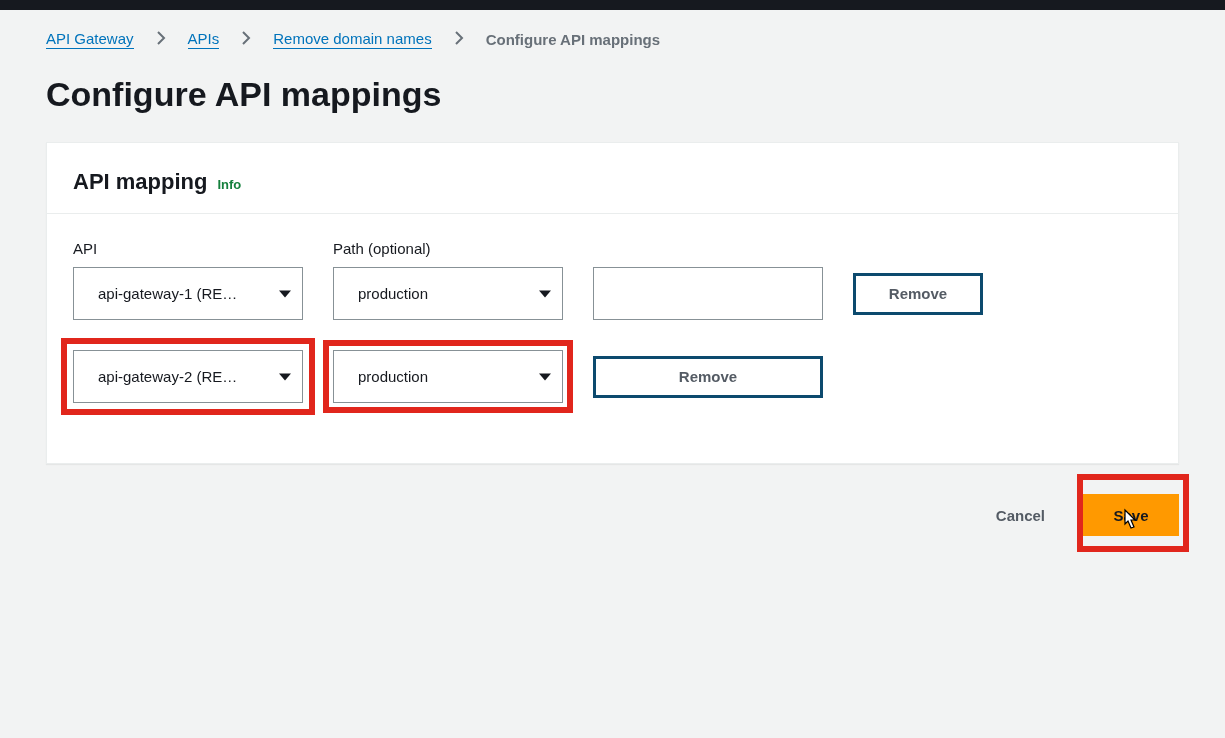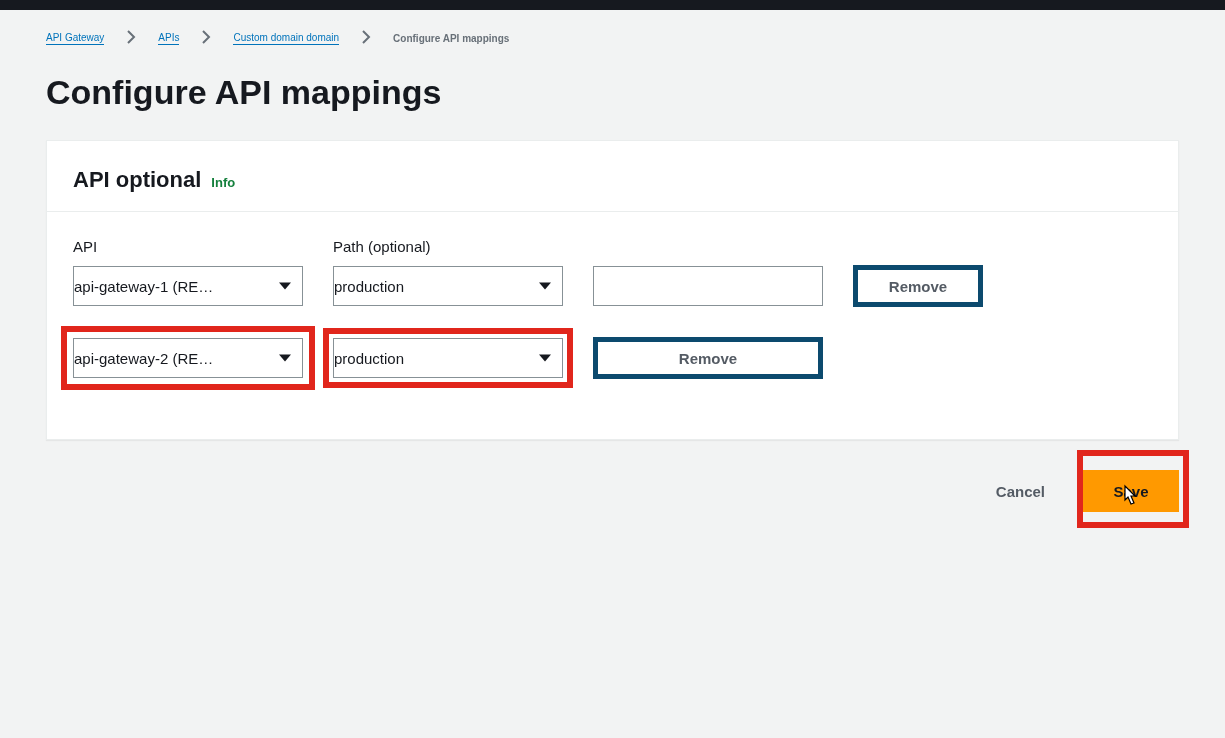--- a/index.html
+++ b/index.html
@@ -15,21 +15,21 @@
     width: 100%;
   }
   .page {
     padding: 20px 46px 40px 46px;
   }
   .breadcrumb {
     display: flex;
     align-items: center;
     gap: 22px;
     margin-bottom: 26px;
-    font-size: 10px;
+    font-size: 15px;
   }
   .breadcrumb a {
     color: #0073bb;
     text-decoration: none;
     border-bottom: 1px solid #0073bb;
     padding-bottom: 1px;
   }
   .breadcrumb .sep {
     color: #687078;
     font-size: 14px;
@@ -76,27 +76,27 @@
     gap: 30px;
     align-items: center;
   }
   .row-headers {
     margin-bottom: 10px;
     font-size: 15px;
     color: #16191f;
   }
   .row { margin-bottom: 30px; position: relative; }
   .select, .textinput {
-    height: 40px;
+    height: 53px;
     border: 1px solid #879196;
     background: #fff;
     position: relative;
     display: flex;
     align-items: center;
-    padding: 0 0;
+    padding: 0 24px;
     font-size: 15px;
     cursor: pointer;
   }
   .select .caret {
     position: absolute;
     right: 10px;
     top: 50%;
     transform: translateY(-50%);
   }
   .select .txt {
@@ -110,21 +110,21 @@
     outline: none;
     width: 100%;
     height: 100%;
     font-size: 15px;
     background: transparent;
   }
   .btn {
     height: 42px;
     padding: 0 20px;
     background: #fff;
-    border: 5px solid #0c4a6e;
+    border: 3px solid #0c4a6e;
     font-size: 15px;
     font-weight: 600;
     color: #545b64;
     cursor: pointer;
     display: inline-flex;
     align-items: center;
     justify-content: center;
   }
   .btn.primary {
     background: #ff9900;
@@ -176,34 +176,34 @@
       <svg width="10" height="14" viewBox="0 0 10 14">
           <path d="M2 1 L8 7 L2 13" stroke="#687078" stroke-width="2" fill="none"></path>
         </svg>
     </span>
     <a href="#">APIs</a>
     <span class="sep">
       <svg width="10" height="14" viewBox="0 0 10 14">
           <path d="M2 1 L8 7 L2 13" stroke="#687078" stroke-width="2" fill="none"></path>
         </svg>
     </span>
-    <a href="#">Custom domain domain</a>
+    <a href="#">Remove domain names</a>
     <span class="sep">
       <svg width="10" height="14" viewBox="0 0 10 14">
           <path d="M2 1 L8 7 L2 13" stroke="#687078" stroke-width="2" fill="none"></path>
         </svg>
     </span>
     <span class="current">Configure API mappings</span>
   </nav>
 
   <h1 class="page-title">Configure API mappings</h1>
 
   <div class="panel">
     <div class="panel-header">
-      <h2>API optional</h2>
+      <h2>API mapping</h2>
       <span class="info">Info</span>
     </div>
     <div class="panel-body">
 
       <div class="row-headers">
         <div>API</div>
         <div>Path (optional)</div>
         <div></div>
       </div>
 

